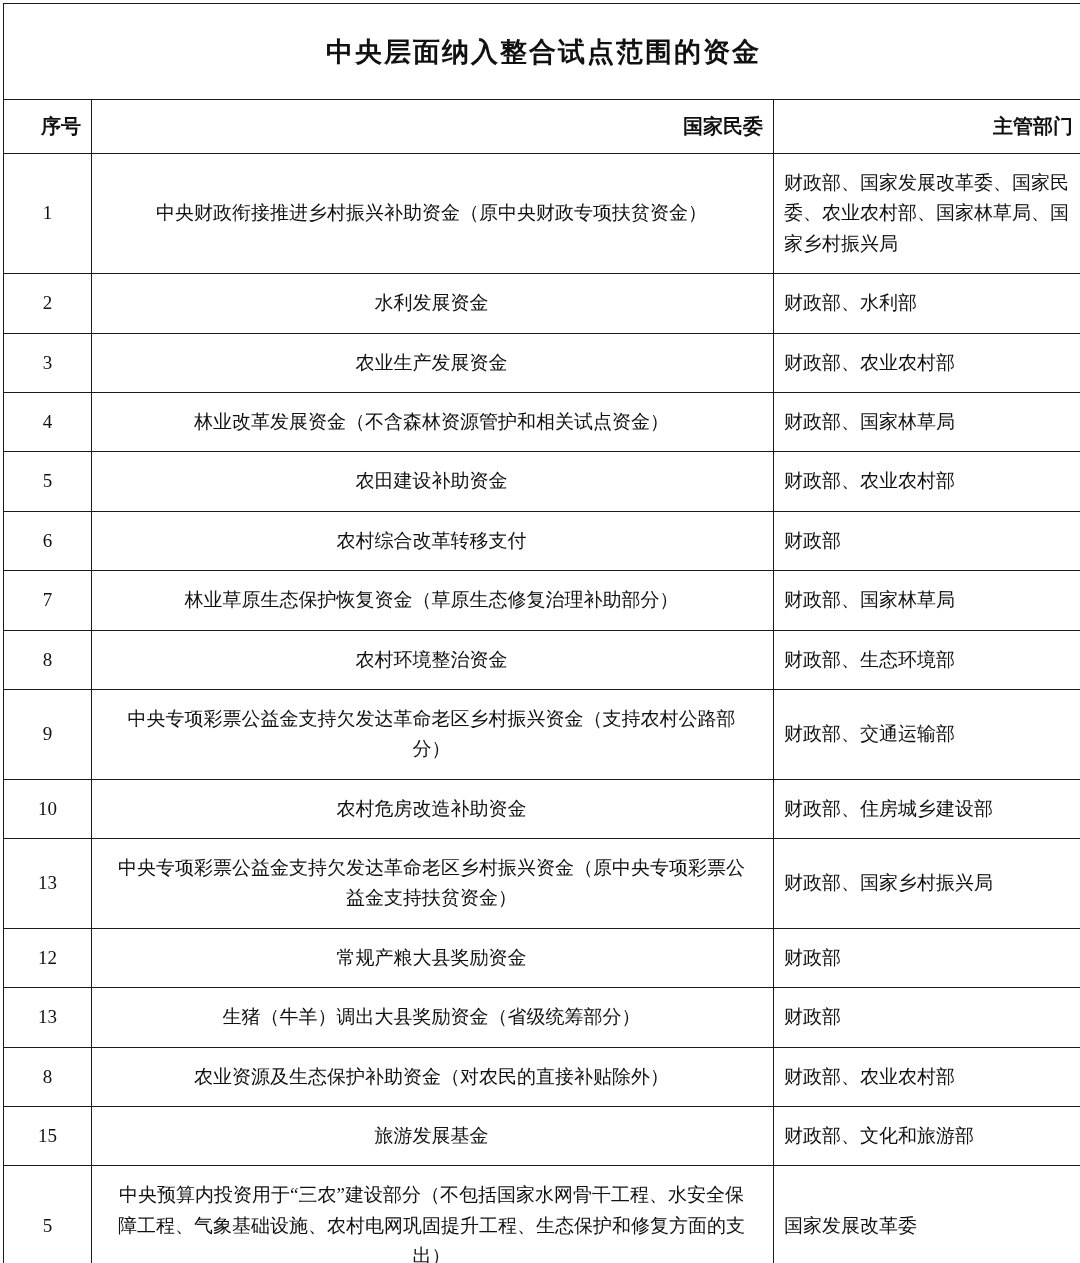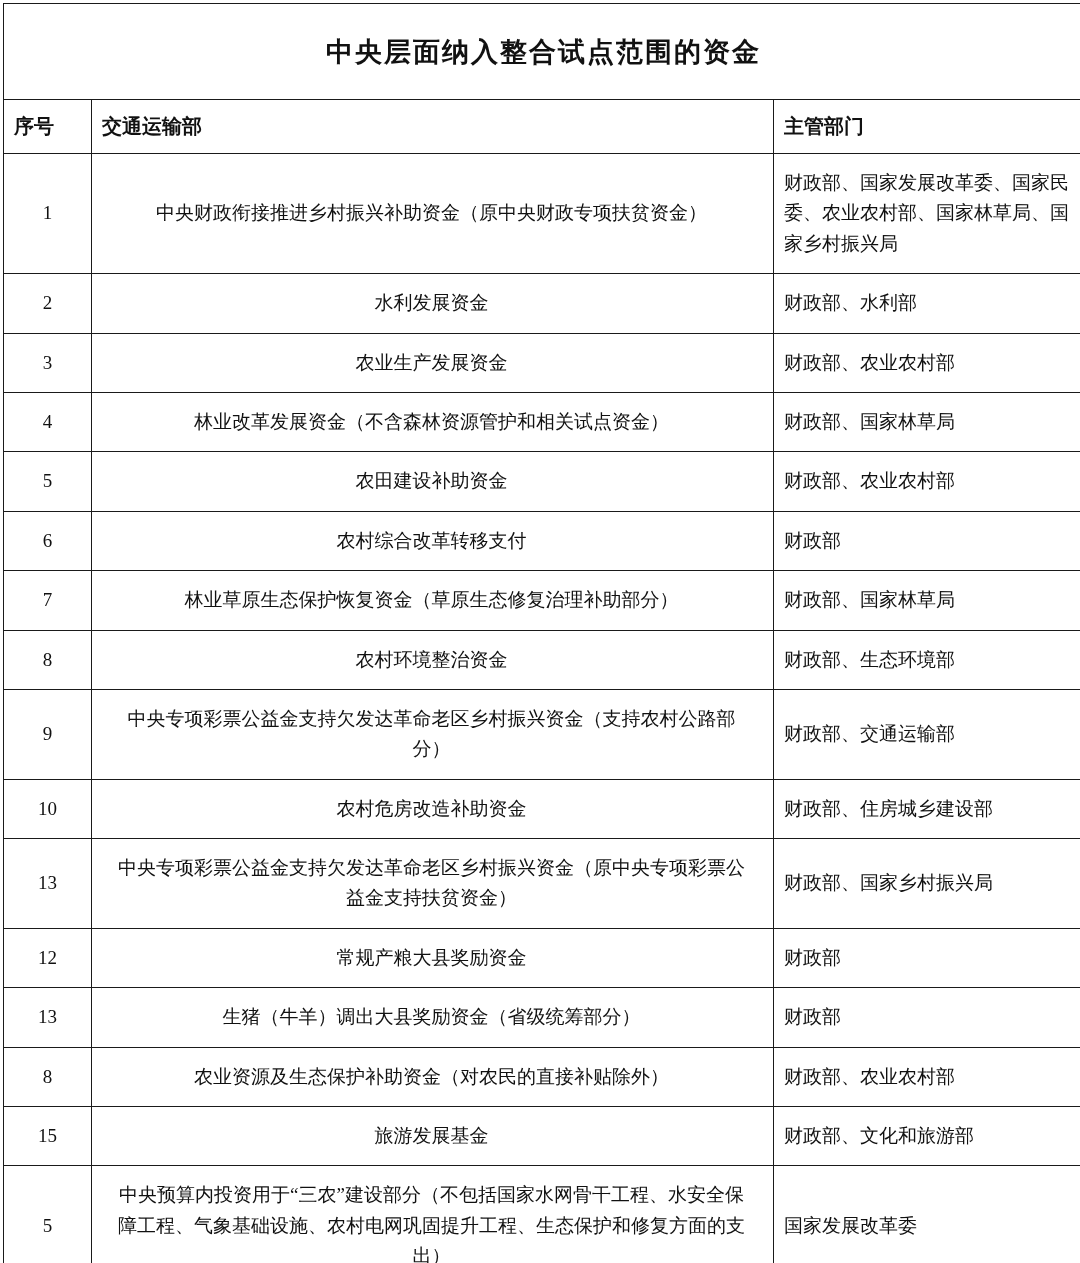--- a/index.html
+++ b/index.html
@@ -33,21 +33,21 @@
     text-align: center;
     font-size: 27px;
     font-weight: bold;
     letter-spacing: 2px;
     padding: 10px;
   }
   .head-row th {
     height: 54px;
     font-size: 20px;
     font-weight: bold;
-    text-align: left;
+    text-align: right;
     padding: 6px 10px;
   }
   .col-no   { width: 88px; }
   .col-name { width: 682px; }
   .col-dept { width: 310px; }
   tbody td {
     font-size: 19px;
     line-height: 1.6;
     padding: 14px 12px;
   }
@@ -89,21 +89,21 @@
       <col class="col-no">
       <col class="col-name">
       <col class="col-dept">
     </colgroup>
     <thead>
       <tr>
         <th class="title-cell" colspan="3">中央层面纳入整合试点范围的资金</th>
       </tr>
       <tr class="head-row">
         <th>序号</th>
-        <th>交通运输部</th>
+        <th>国家民委</th>
         <th>主管部门</th>
       </tr>
     </thead>
     <tbody>
         <tr>
           <td class="cell-no">1</td>
           <td class="cell-name">中央财政衔接推进乡村振兴补助资金（原中央财政专项扶贫资金）</td>
           <td class="cell-dept">财政部、国家发展改革委、国家民委、农业农村部、国家林草局、国家乡村振兴局</td>
         </tr>
         <tr>

